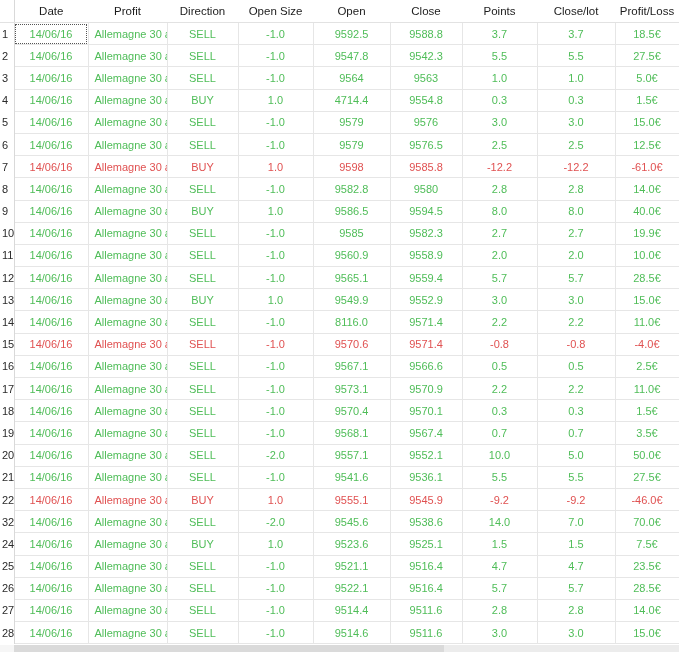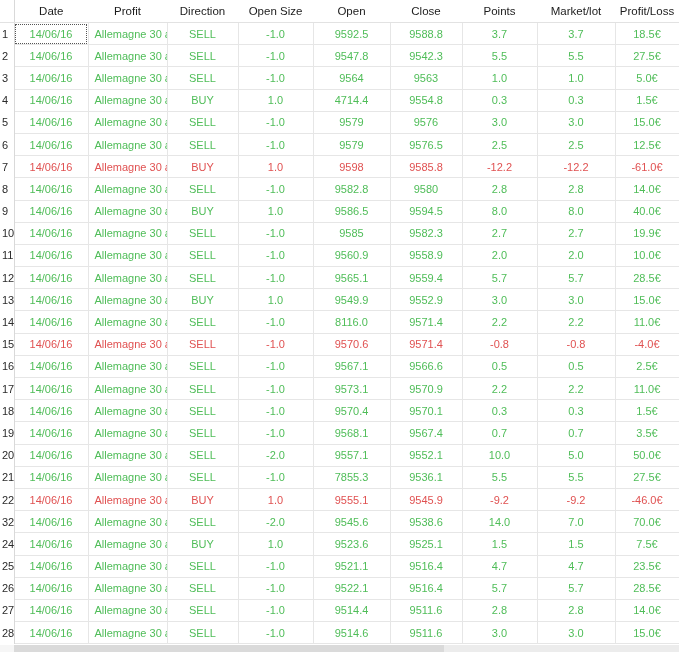--- a/index.html
+++ b/index.html
@@ -60,21 +60,21 @@
     <thead>
       <tr>
         <th class="gutter-head"></th>
         <th>Date</th>
         <th>Profit</th>
         <th>Direction</th>
         <th>Open Size</th>
         <th>Open</th>
         <th>Close</th>
         <th>Points</th>
-        <th>Market/lot</th>
+        <th>Close/lot</th>
         <th>Profit/Loss</th>
       </tr>
     </thead>
     <tbody>
         <tr class="row-win">
           <td class="gutter">1</td>
           <td class="cell-date selected">14/06/16</td>
           <td class="cell-market">Allemagne 30 a...</td>
           <td class="cell-direction">SELL</td>
           <td class="cell-open-size">-1.0</td>
@@ -311,21 +311,21 @@
           <td class="cell-points">10.0</td>
           <td class="cell-points-lot">5.0</td>
           <td class="cell-profit-loss">50.0€</td>
         </tr>
         <tr class="row-win">
           <td class="gutter">21</td>
           <td class="cell-date">14/06/16</td>
           <td class="cell-market">Allemagne 30 a...</td>
           <td class="cell-direction">SELL</td>
           <td class="cell-open-size">-1.0</td>
-          <td class="cell-open">7855.3</td>
+          <td class="cell-open">9541.6</td>
           <td class="cell-close">9536.1</td>
           <td class="cell-points">5.5</td>
           <td class="cell-points-lot">5.5</td>
           <td class="cell-profit-loss">27.5€</td>
         </tr>
         <tr class="row-loss">
           <td class="gutter">22</td>
           <td class="cell-date">14/06/16</td>
           <td class="cell-market">Allemagne 30 a...</td>
           <td class="cell-direction">BUY</td>

